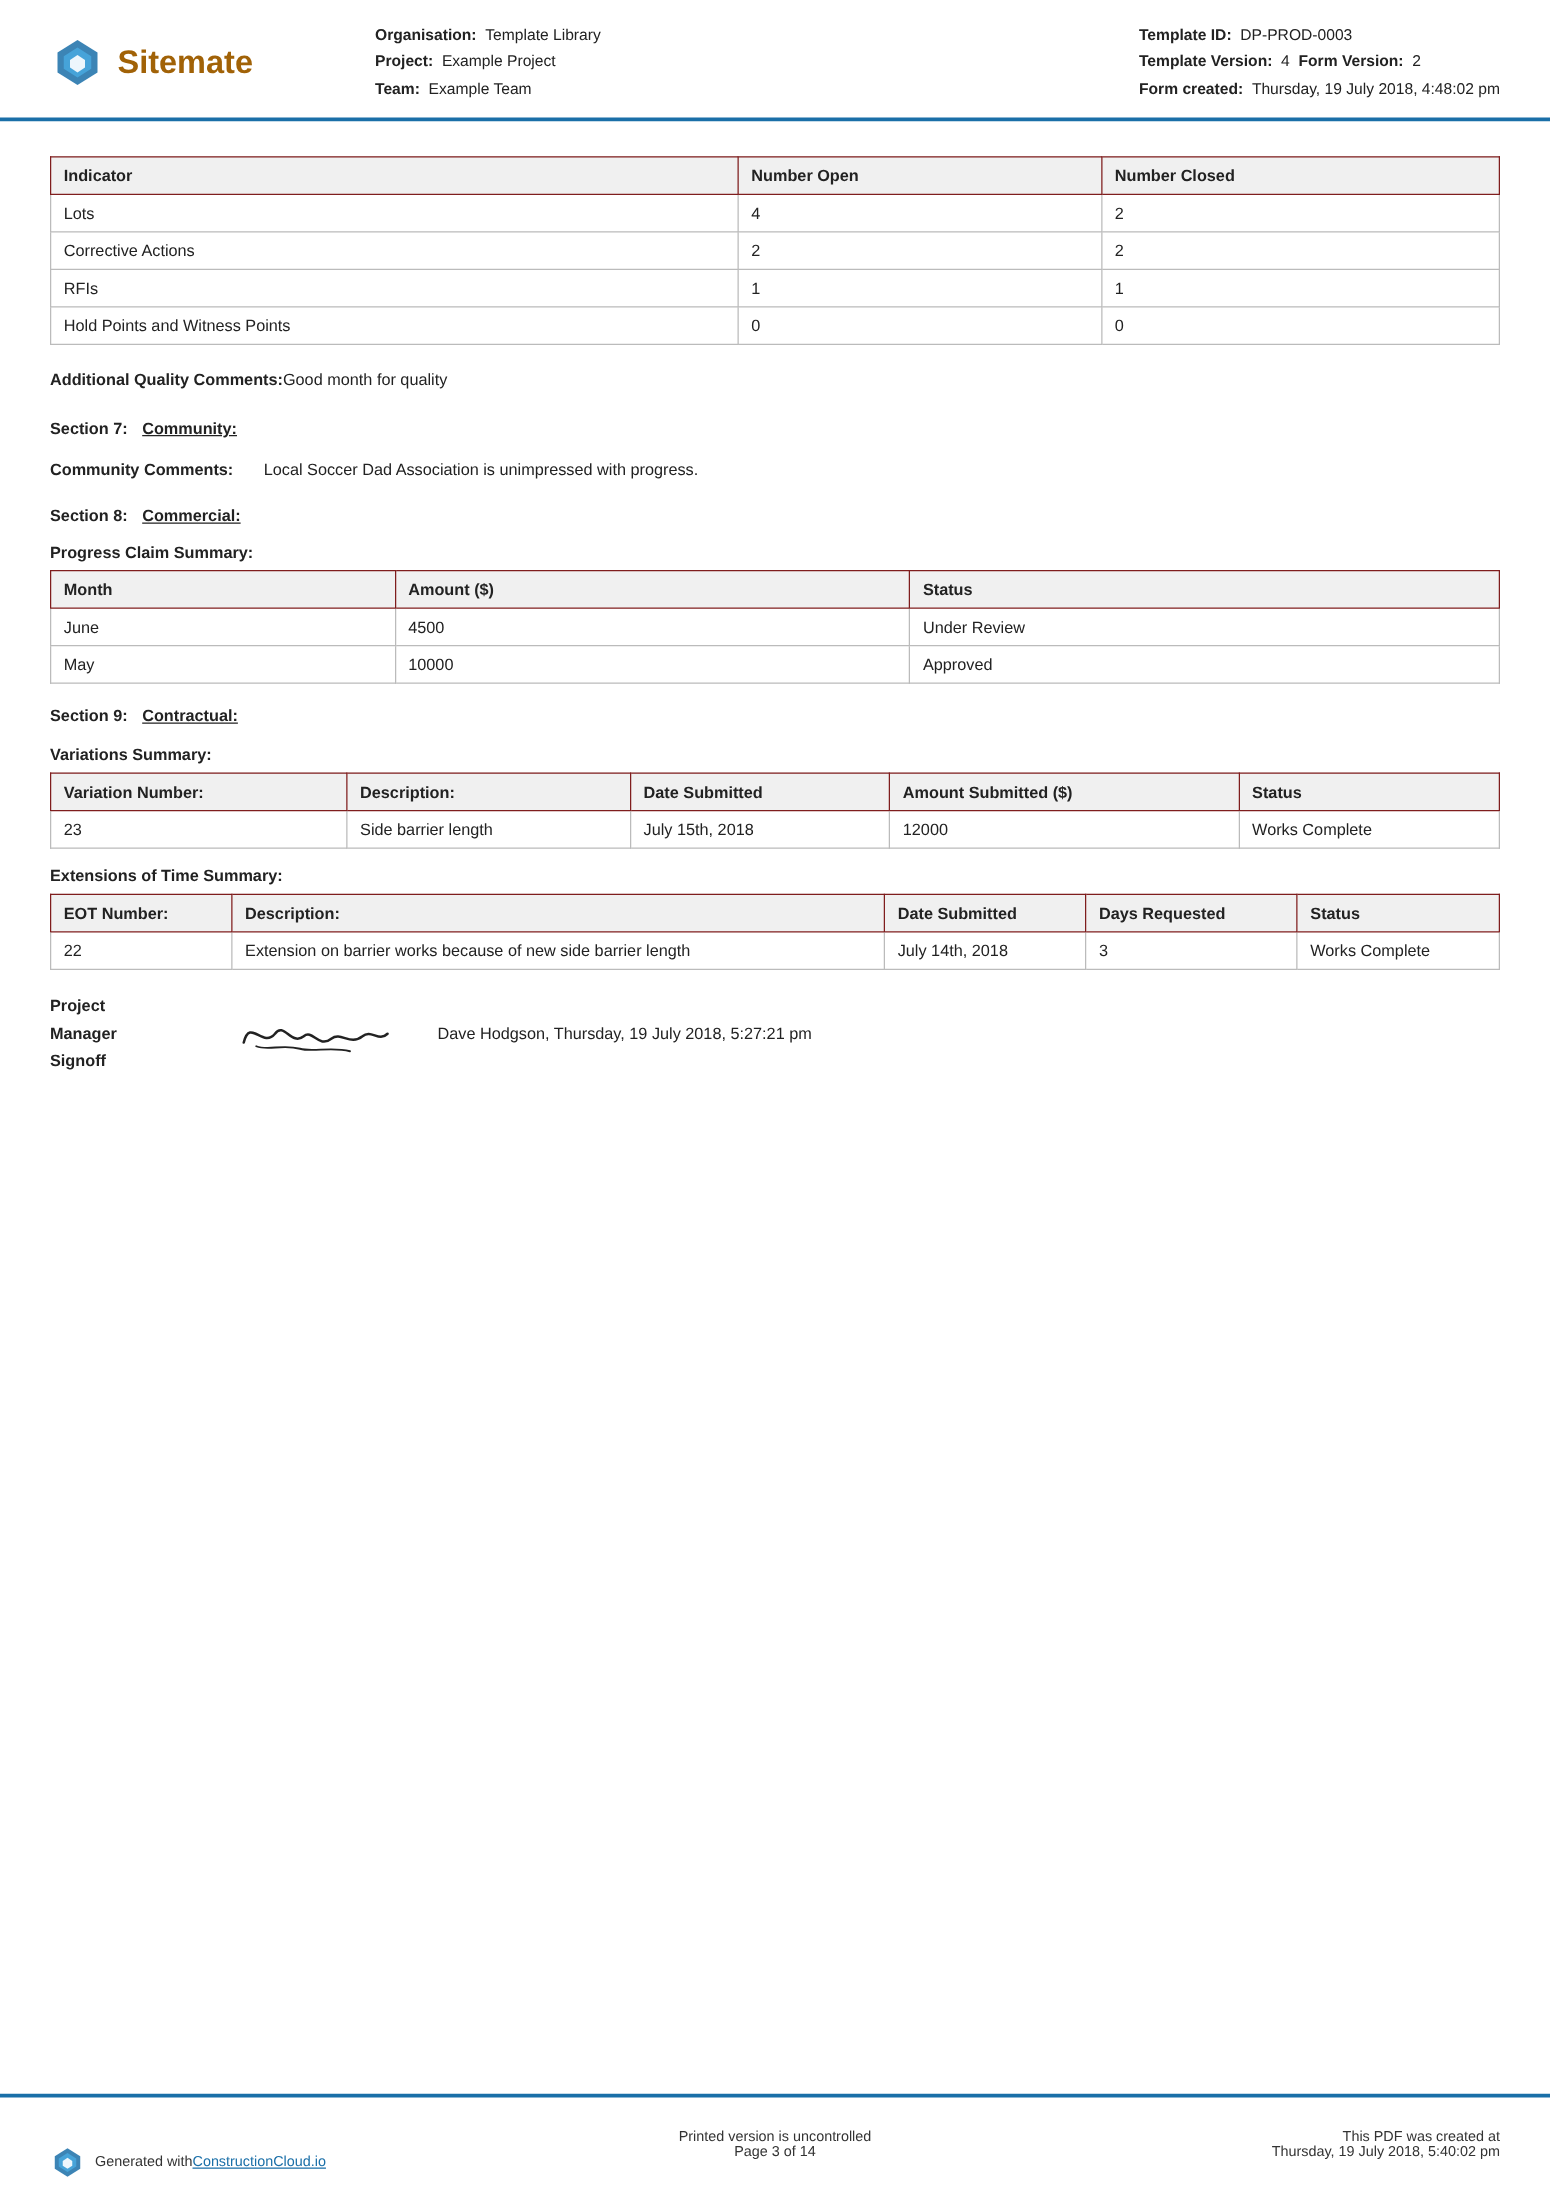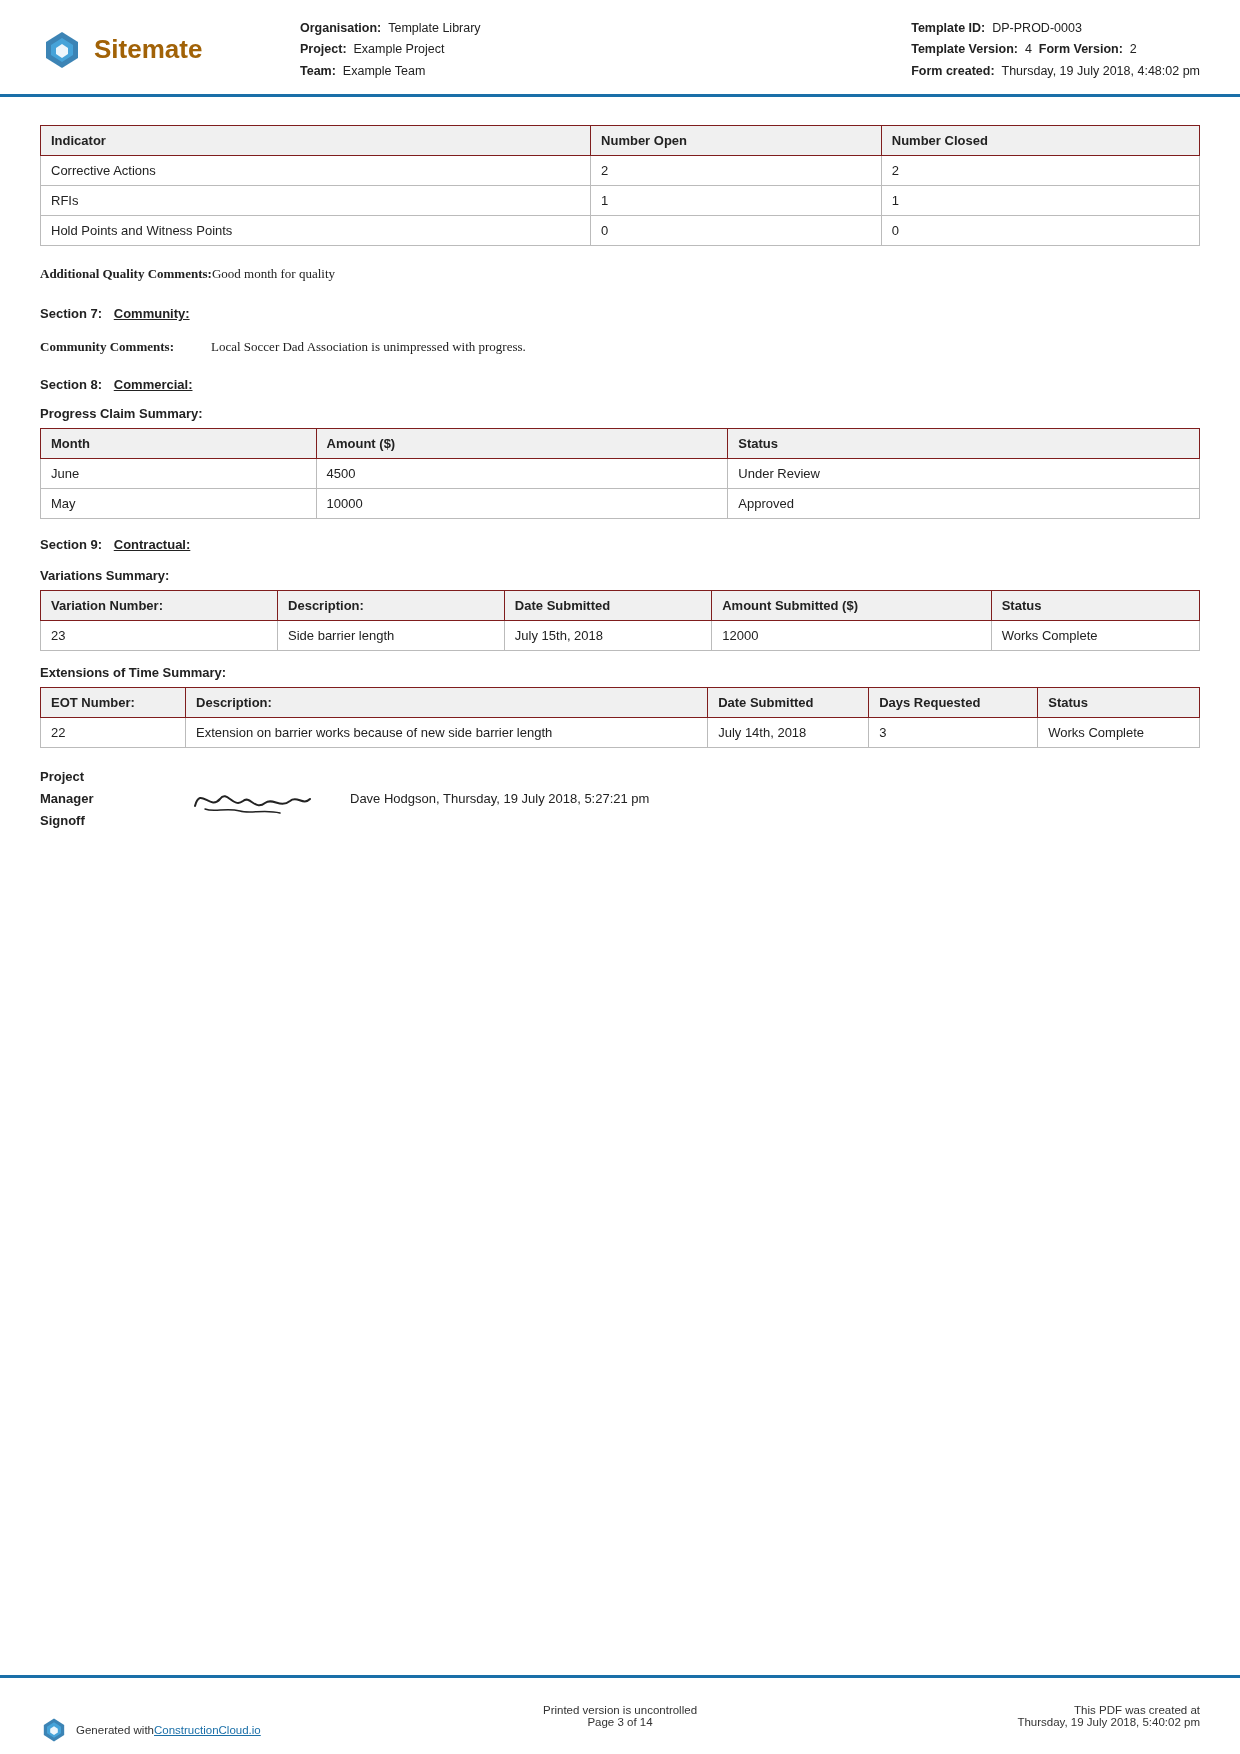--- a/index.html
+++ b/index.html
@@ -72,21 +72,20 @@
       border: 1px solid #bbb;
       padding: 7px 10px;
       vertical-align: top;
     }
 
     
     .field-row {
       display: flex;
       margin-bottom: 10px;
       padding: 6px 0;
-      font-family: Liberation Serif, serif;
     }
     .field-label {
       font-weight: bold;
       min-width: 160px;
       font-size: 13px;
     }
     .field-value {
       flex: 1;
       font-size: 13px;
     }
@@ -219,20 +218,25 @@
 
   <table style="margin-top:10px;">
     <thead>
       <tr>
         <th>Indicator</th>
         <th>Number Open</th>
         <th>Number Closed</th>
       </tr>
     </thead>
     <tbody id="indicator-tbody">
+    <tr>
+          <td>Lots</td>
+                    <td>4</td>
+                    <td>2</td>
+        </tr>
         <tr>
           <td>Corrective Actions</td>
                     <td>2</td>
                     <td>2</td>
         </tr>
         <tr>
           <td>RFIs</td>
                     <td>1</td>
                     <td>1</td>
         </tr>

